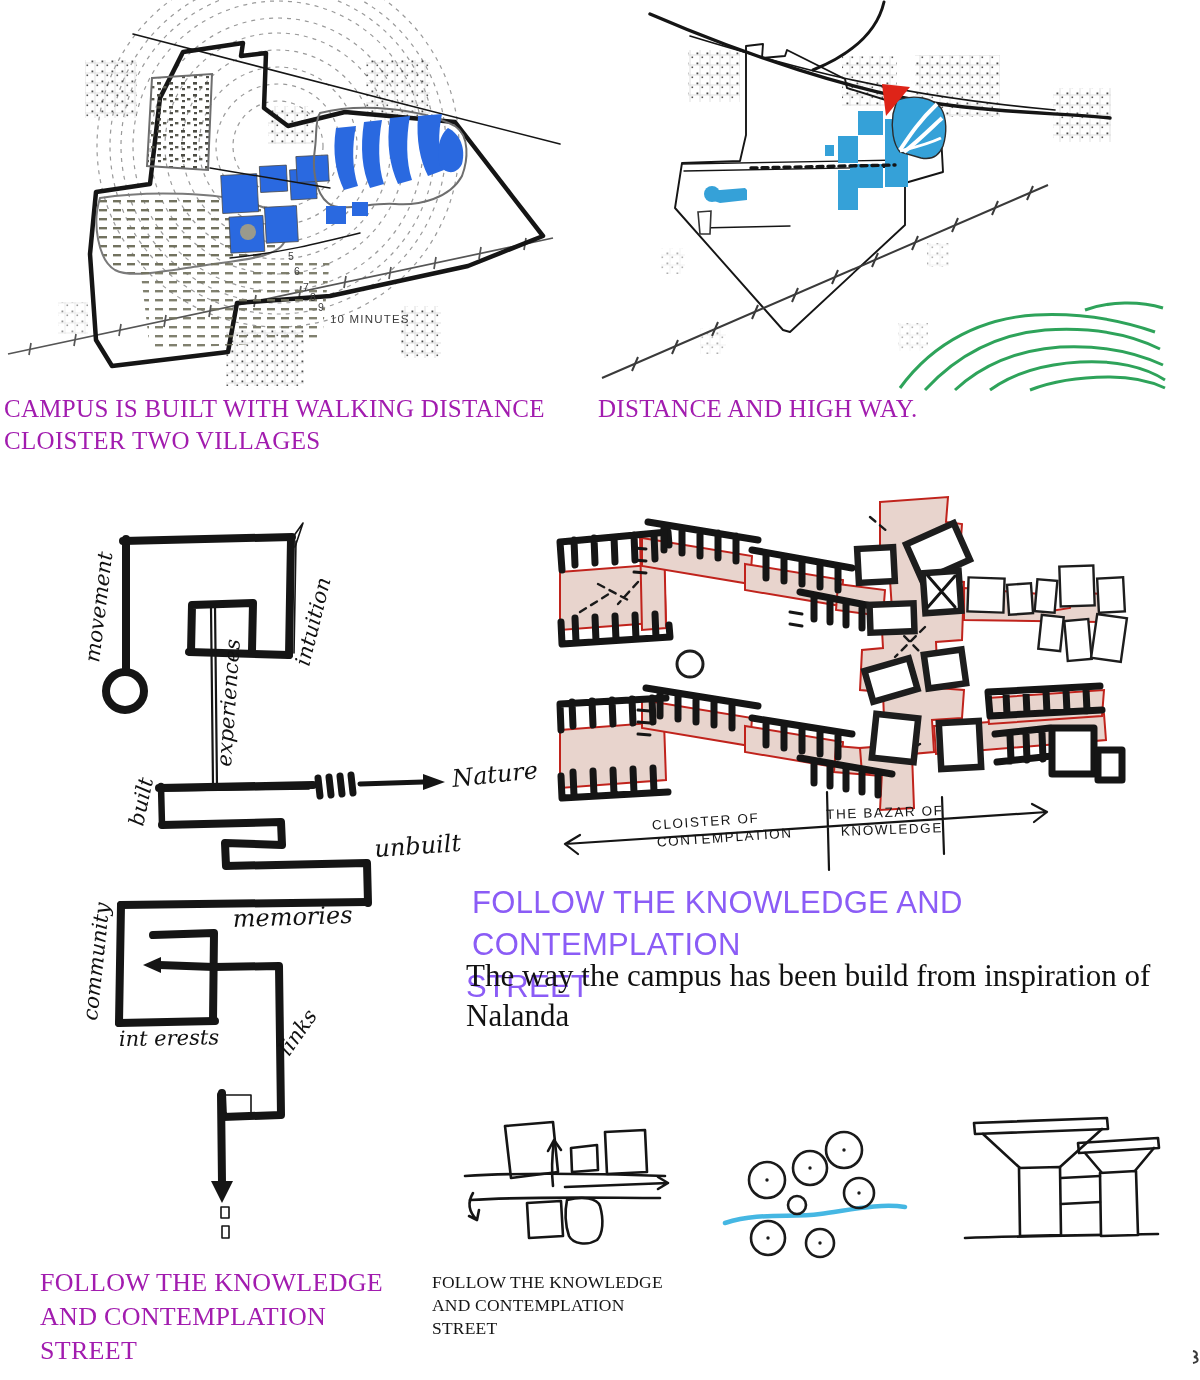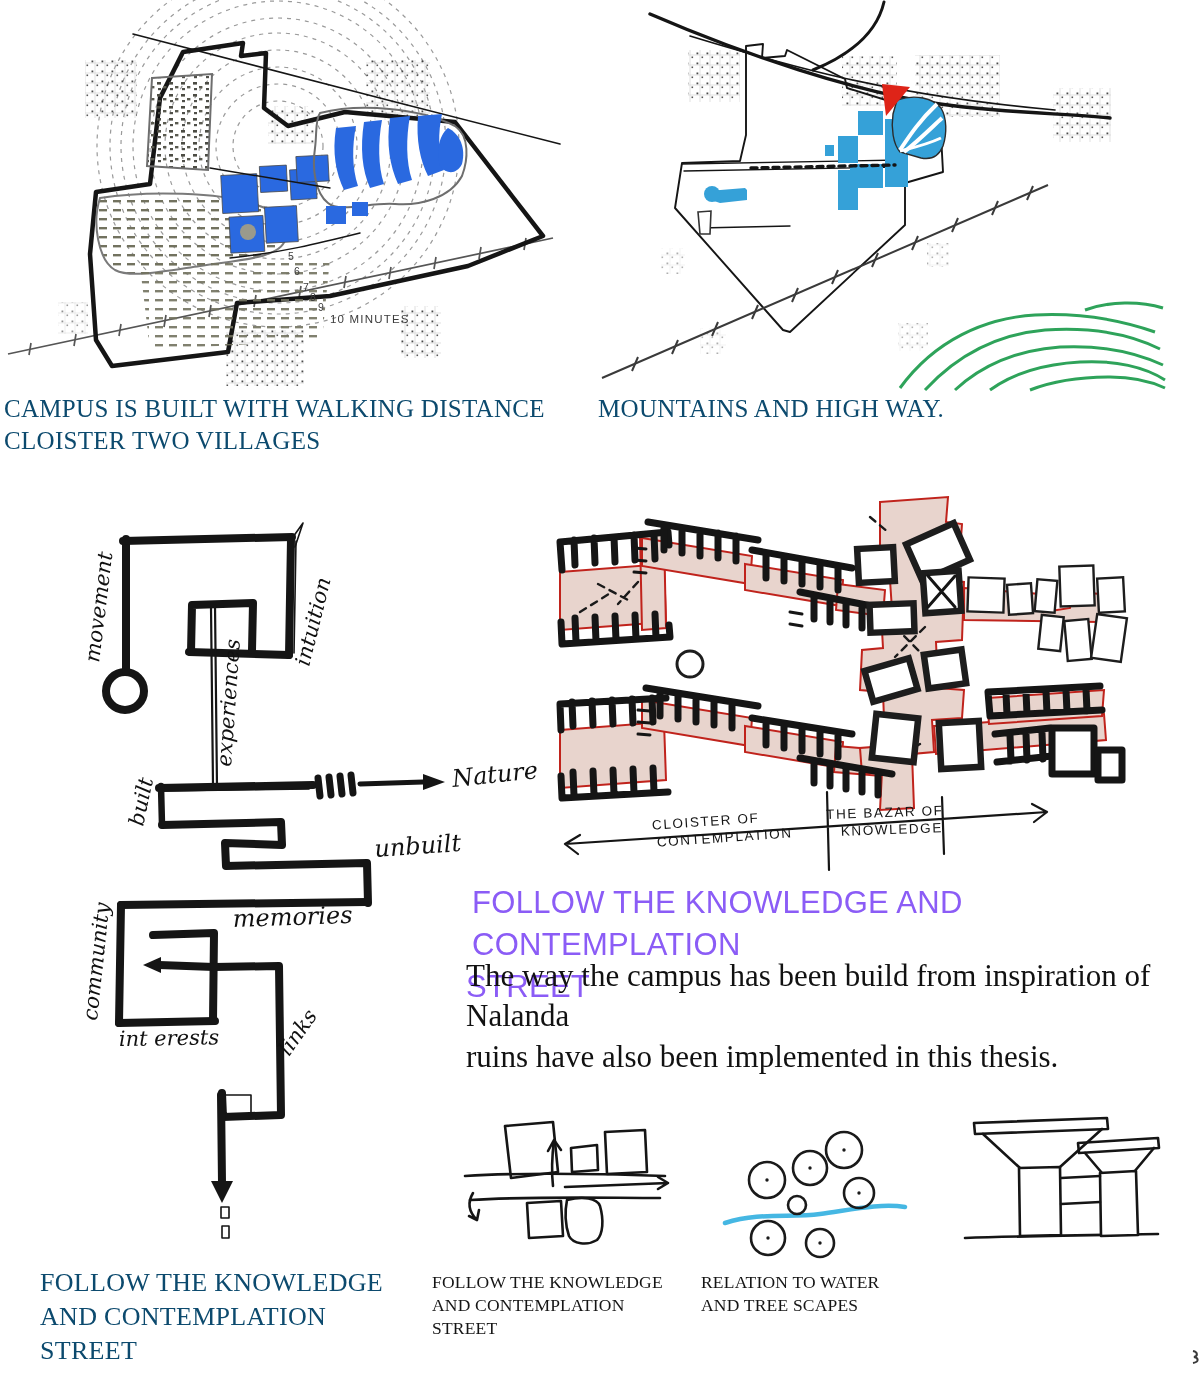--- a/index.html
+++ b/index.html
@@ -1,19 +1,19 @@
 <!DOCTYPE html>
 <html><head>
 <meta charset="utf-8">
 <style>
   html,body{margin:0;padding:0;background:#fff;}
   .page{position:relative;width:1200px;height:1380px;background:#ffffff;overflow:hidden;
         font-family:"Liberation Serif",serif;color:#1b1b1b;}
   .abs{position:absolute;}
-  .cap{position:absolute;font-family:"Liberation Serif",serif;color:#0c4a6e;}
+  .cap{position:absolute;font-family:"Liberation Serif",serif;color:#a21caf;}
   .cap-lg{font-size:25px;line-height:1.28;letter-spacing:.3px;}
   .cap-big{font-size:26px;line-height:1.3;letter-spacing:.3px;}
   .cap-sm{font-size:17.5px;line-height:1.3;letter-spacing:.2px;color:#151515;}
   .heading{position:absolute;font-family:"Liberation Sans",sans-serif;font-size:31px;
            line-height:1.35;letter-spacing:.3px;color:#8b5cf6;}
   .body-text{position:absolute;font-family:"Liberation Serif",serif;font-size:31px;
              line-height:1.3;color:#111;}
   svg{overflow:visible;}
   svg text{user-select:none;}
   .hand{font-family:"DejaVu Serif",serif;font-style:italic;font-size:21px;fill:#111;}
@@ -177,21 +177,21 @@
       <path d="M395,390 C420,372 450,364 485,362 C520,360 550,367 570,380"></path>
       <path d="M435,390 C458,381 485,377 515,377 C535,377 555,381 570,388"></path>
     </g>
   </svg>
 
   <div class="cap cap-lg" style="left:4px;top:393px;width:585px">
     <div>CAMPUS IS BUILT WITH WALKING DISTANCE</div>
     <div>CLOISTER TWO VILLAGES</div>
   </div>
   <div class="cap cap-lg" style="left:598px;top:393px;width:480px">
-    <div>MOUNTAINS AND HIGH WAY.</div>
+    <div>DISTANCE AND HIGH WAY.</div>
   </div>
 
   <svg class="abs" style="left:55px;top:495px" width="430" height="770" viewBox="0 0 430 770">
     <g class="stroke" stroke-width="8">
       <circle cx="70" cy="196" r="19"></circle>
       <path d="M71,177 L71,44"></path>
       <path d="M68,46 L237,42"></path>
       <path d="M236,44 L234,160"></path>
       <path d="M234,160 L134,157"></path>
       <path d="M136,157 L137,110 L198,108 L197,155"></path>
@@ -325,21 +325,20 @@
       <text class="handcaps" text-anchor="middle" transform="translate(352,342) rotate(-2)">KNOWLEDGE</text>
     </g>
   </svg>
 
   <div class="heading" style="left:472px;top:882px;width:660px">
     <div>FOLLOW THE KNOWLEDGE AND CONTEMPLATION</div>
     <div style="margin-left:-6px">STREET</div>
   </div>
   <div class="body-text" style="left:466px;top:956px;width:700px">
     <div>The way the campus has been build from inspiration of Nalanda</div>
-    <div>ruins have also been implemented in this thesis.</div>
   </div>
 
   <div class="cap cap-big" style="left:40px;top:1266px;width:360px">
     <div>FOLLOW THE KNOWLEDGE</div>
     <div>AND CONTEMPLATION</div>
     <div>STREET</div>
   </div>
 
   <svg class="abs" style="left:425px;top:1088px" width="270" height="175" viewBox="0 0 270 175">
     <g class="stroke" stroke-width="2.6" stroke="#1a1a1a">
@@ -390,22 +389,18 @@
       <polygon points="89,80 130,79 131,147 90,148" fill="#fff"></polygon>
       <path d="M131,90 L170,88 M131,116 L170,114"></path>
     </g>
   </svg>
 
   <div class="cap cap-sm" style="left:432px;top:1271px;width:255px">
     <div>FOLLOW THE KNOWLEDGE</div>
     <div>AND CONTEMPLATION</div>
     <div>STREET</div>
   </div>
-  <div class="cap cap-sm" style="left:701px;top:1271px;width:235px">
-    <div>RELATION TO WATER</div>
-    <div>AND TREE SCAPES</div>
-  </div>
 
   <svg class="abs" style="left:1191px;top:1349px" width="9" height="16" viewBox="0 0 9 16">
     <path d="M2,2 C7,3 7,7 3,8 C8,9 8,13 2,14" fill="none" stroke="#3a3a3a" stroke-width="2"></path>
   </svg>
 
 </div>
 
 </body></html>

